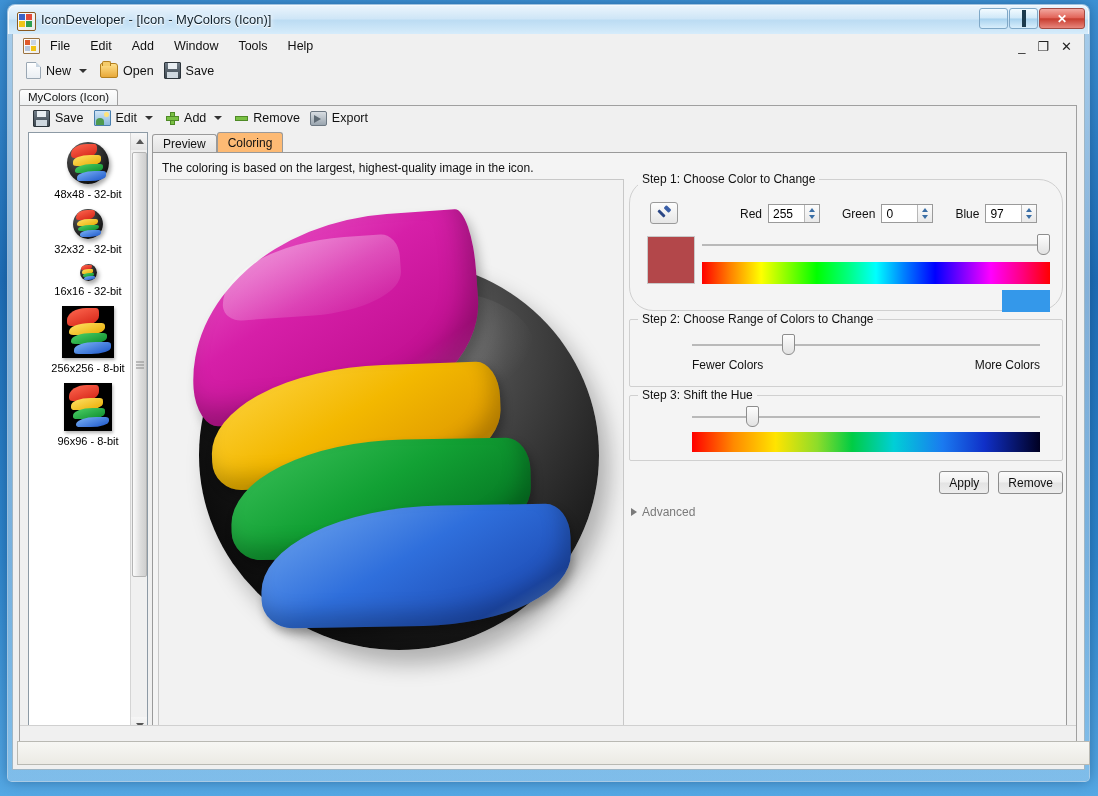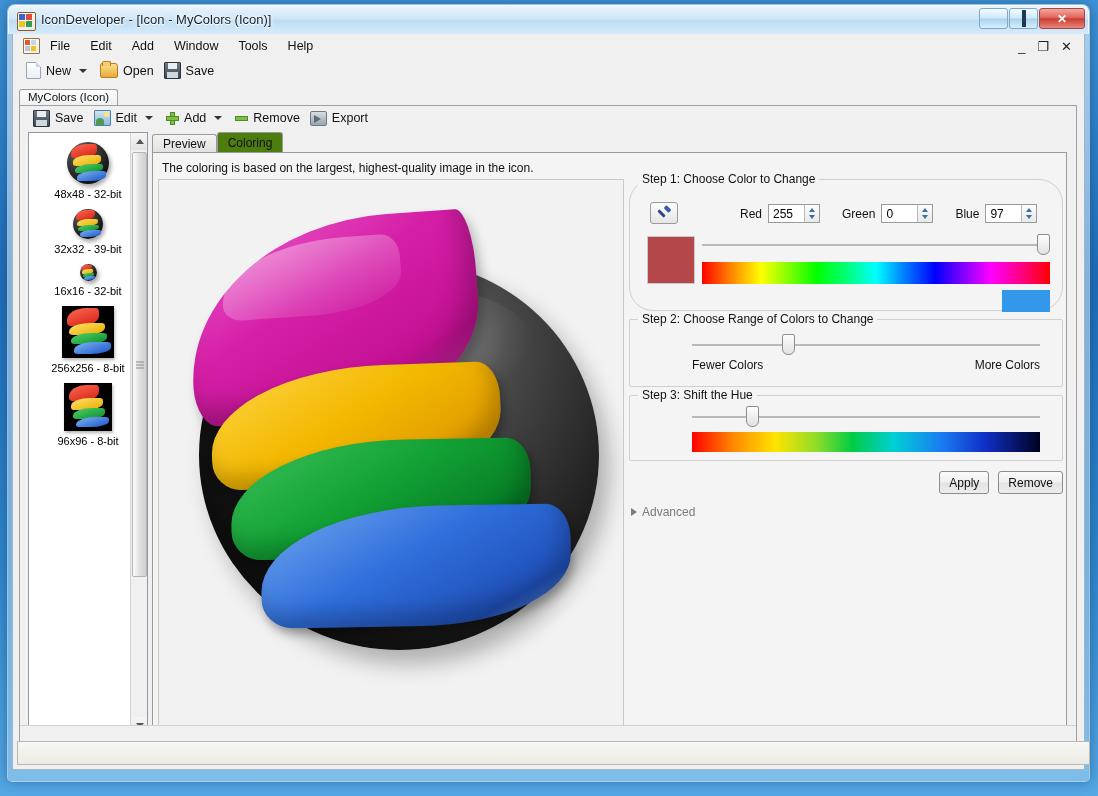--- a/index.html
+++ b/index.html
@@ -174,21 +174,21 @@
   .content{
     position:absolute;left:132px;top:26px;width:915px;height:603px;
     box-sizing:border-box;
   }
   .tabstrip{position:absolute;left:0;top:0;height:21px;display:flex;align-items:flex-end;}
   .tab{
     height:19px;padding:2px 10px 0 10px;font-size:12px;color:#111;
     background:linear-gradient(180deg,#f3f3f3,#e1e1e1);
     border:1px solid #9a9a9a;border-bottom:none;border-radius:3px 3px 0 0;box-sizing:border-box;
   }
-  .tab.active{height:21px;background:#4d7c0f;border-color:#9a9a9a;padding-top:3px;}
+  .tab.active{height:21px;background:#fdba74;border-color:#9a9a9a;padding-top:3px;}
   .tabpanel{
     position:absolute;left:0;top:20px;width:100%;height:583px;
     background:#f4f4f4;border:1px solid #9a9a9a;box-sizing:border-box;
   }
   .note{position:absolute;left:9px;top:8px;font-size:12px;color:#111;}
 
   
   .preview{
     position:absolute;left:5px;top:26px;width:466px;height:550px;
     background:#f2f2f2;border:1px solid #c8c8c8;box-sizing:border-box;overflow:hidden;
@@ -430,21 +430,21 @@
                 </div>
                 <span class="lbl">48x48 - 32-bit</span>
               </div>
               <div class="icon-entry">
                 <div class="glyph sphere" style="width: 30px; height: 30px;">
                   <div class="flag f-red" style="left: 3px; top: 1.2px; width: 18.6px; height: 10.2px;"></div>
                   <div class="flag f-yel" style="left: 4.2px; top: 9.6px; width: 20.4px; height: 7.2px;"></div>
                   <div class="flag f-grn" style="left: 5.4px; top: 15.6px; width: 20.4px; height: 6.6px;"></div>
                   <div class="flag f-blu" style="left: 7.2px; top: 21px; width: 21px; height: 6.6px;"></div>
                 </div>
-                <span class="lbl">32x32 - 39-bit</span>
+                <span class="lbl">32x32 - 32-bit</span>
               </div>
               <div class="icon-entry">
                 <div class="glyph sphere" style="width: 17px; height: 17px;">
                   <div class="flag f-red" style="left: 1.7px; top: 0.68px; width: 10.54px; height: 5.78px;"></div>
                   <div class="flag f-yel" style="left: 2.38px; top: 5.44px; width: 11.56px; height: 4.08px;"></div>
                   <div class="flag f-grn" style="left: 3.06px; top: 8.84px; width: 11.56px; height: 3.74px;"></div>
                   <div class="flag f-blu" style="left: 4.08px; top: 11.9px; width: 11.9px; height: 3.74px;"></div>
                 </div>
                 <span class="lbl">16x16 - 32-bit</span>
               </div>

